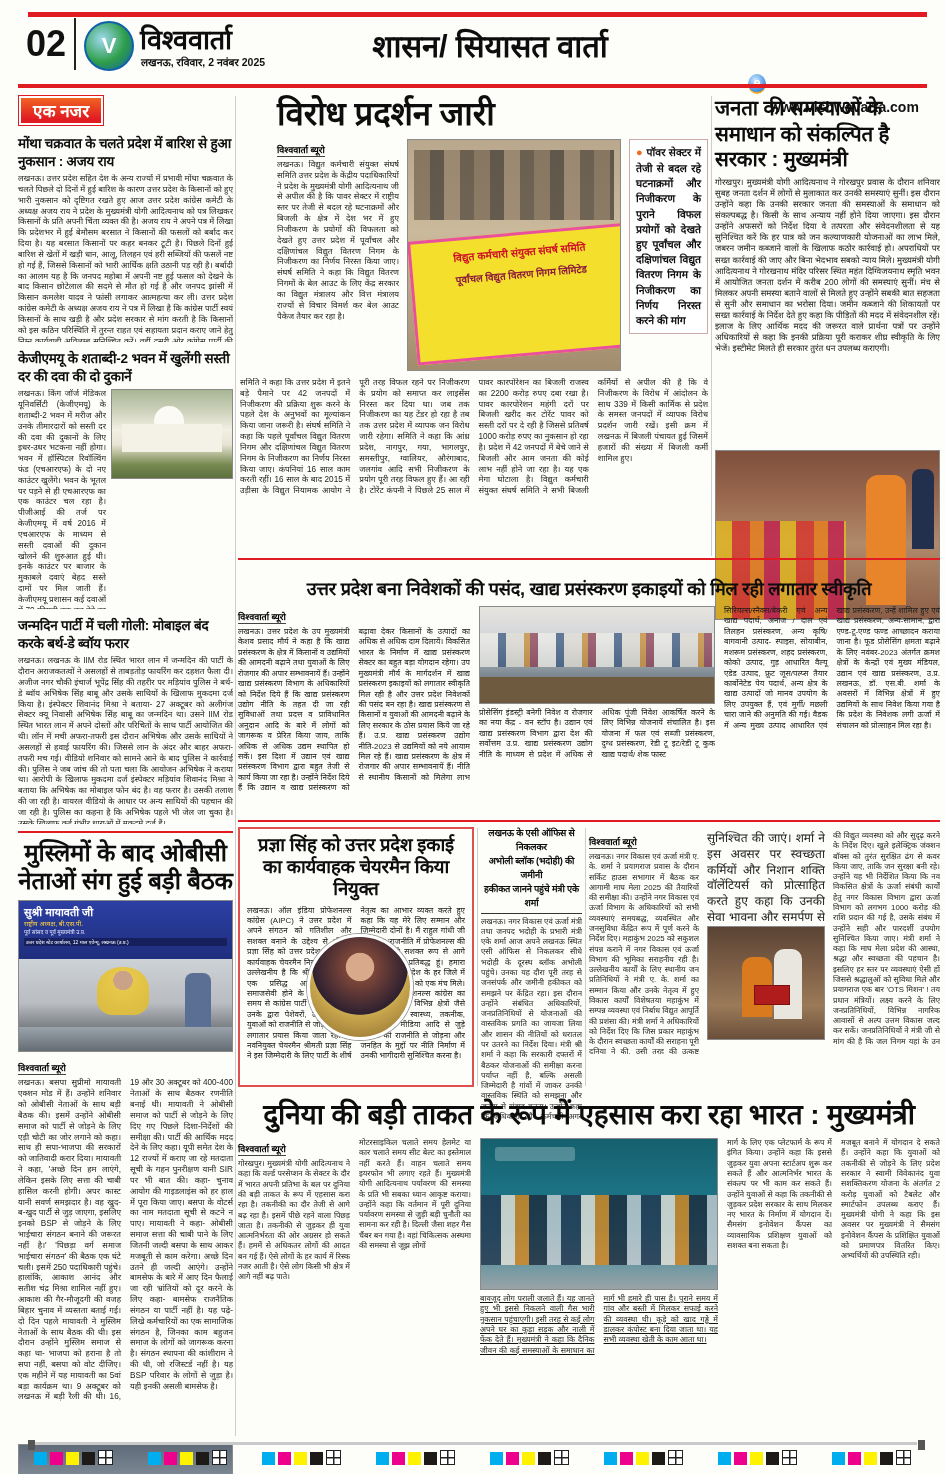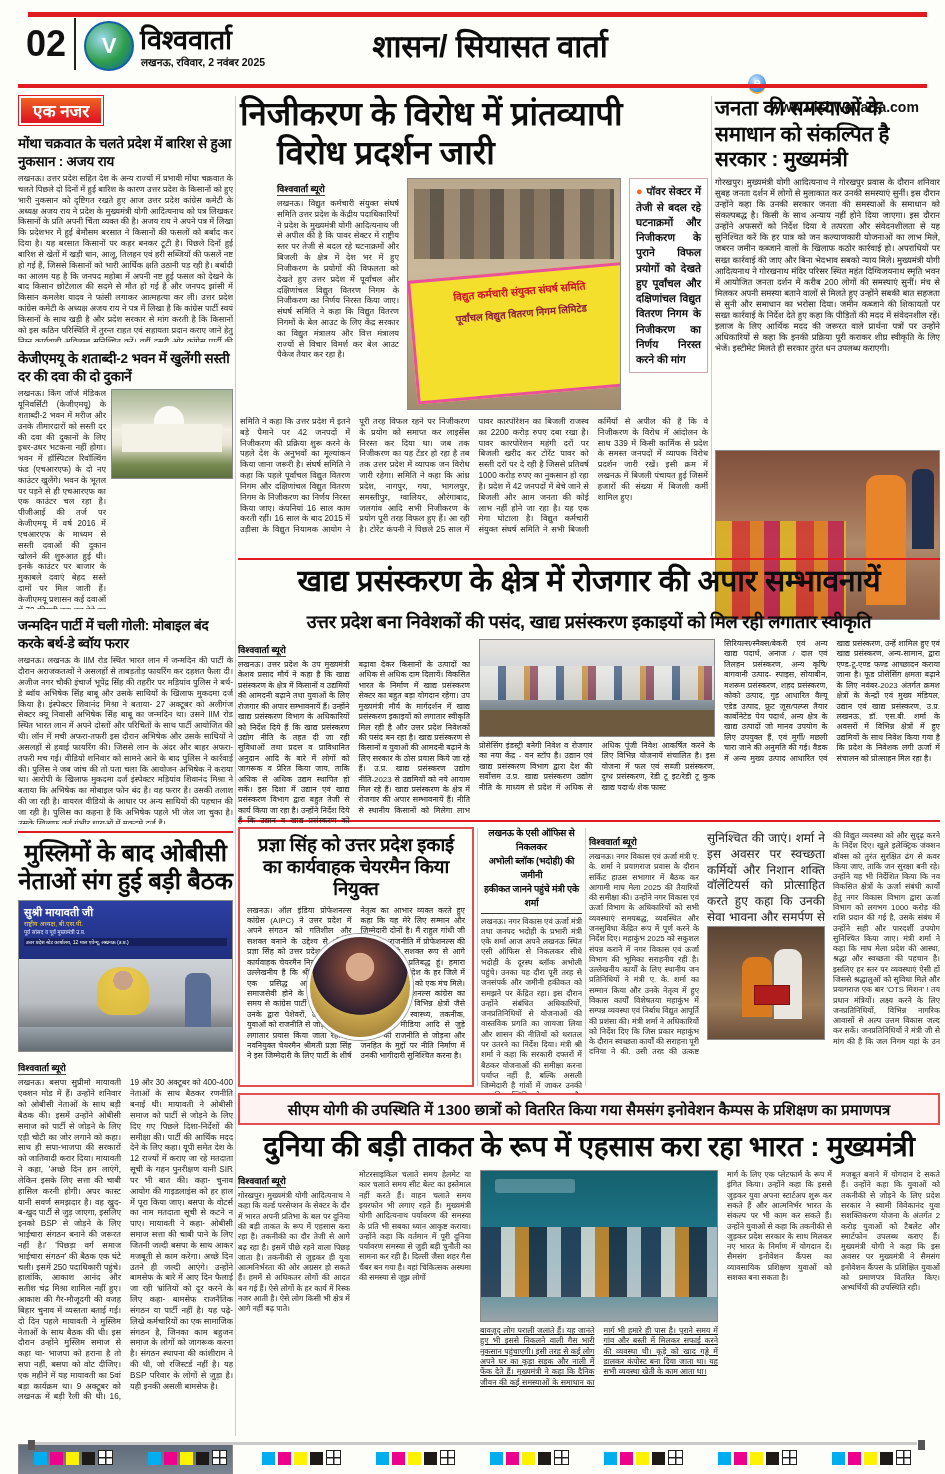--- a/index.html
+++ b/index.html
@@ -93,21 +93,20 @@
     </div>
     <div style="margin-top:5px;"><span class="byline">विश्ववार्ता ब्यूरो</span></div>
     <div class="body-sm cols2" style="height:360px;">लखनऊ। बसपा सुप्रीमो मायावती एक्शन मोड में हैं। उन्होंने शनिवार को ओबीसी नेताओं के साथ बड़ी बैठक की। इसमें उन्होंने ओबीसी समाज को पार्टी से जोड़ने के लिए एड़ी चोटी का जोर लगाने को कहा। साथ ही सपा-भाजपा की सरकारों को जातिवादी करार दिया। मायावती ने कहा, 'अच्छे दिन हम लाएंगे, लेकिन इसके लिए सत्ता की चाबी हासिल करनी होगी। अपर कास्ट यानी सवर्ण समझदार है। वह खुद-ब-खुद पार्टी से जुड़ जाएगा, इसलिए इनको BSP से जोड़ने के लिए भाईचारा संगठन बनाने की जरूरत नहीं है।' 'पिछड़ा वर्ग समाज भाईचारा संगठन' की बैठक एक घंटे चली। इसमें 250 पदाधिकारी पहुंचे। हालांकि, आकाश आनंद और सतीश चंद्र मिश्रा शामिल नहीं हुए। आकाश की गैर-मौजूदगी की वजह बिहार चुनाव में व्यस्तता बताई गई। दो दिन पहले मायावती ने मुस्लिम नेताओं के साथ बैठक की थी। इस दौरान उन्होंने मुस्लिम समाज से कहा था- भाजपा को हराना है तो सपा नहीं, बसपा को वोट दीजिए। एक महीने में यह मायावती का 5वां बड़ा कार्यक्रम था। 9 अक्टूबर को लखनऊ में बड़ी रैली की थी। 16, 19 और 30 अक्टूबर को 400-400 नेताओं के साथ बैठकर रणनीति बनाई थी। मायावती ने ओबीसी समाज को पार्टी से जोड़ने के लिए दिए गए पिछले दिशा-निर्देशों की समीक्षा की। पार्टी की आर्थिक मदद देने के लिए कहा। यूपी समेत देश के 12 राज्यों में कराए जा रहे मतदाता सूची के गहन पुनरीक्षण यानी SIR पर भी बात की। कहा- चुनाव आयोग की गाइडलाइंस को हर हाल में पूरा किया जाए। बसपा के वोटर्स का नाम मतदाता सूची से कटने न पाए। मायावती ने कहा- ओबीसी समाज सत्ता की चाबी पाने के लिए जितनी जल्दी बसपा के साथ आकर मजबूती से काम करेगा। अच्छे दिन उतने ही जल्दी आएंगे। उन्होंने बामसेफ के बारे में आए दिन फैलाई जा रही भ्रांतियों को दूर करने के लिए कहा- बामसेफ राजनैतिक संगठन या पार्टी नहीं है। यह पढ़े-लिखे कर्मचारियों का एक सामाजिक संगठन है, जिनका काम बहुजन समाज के लोगों को जागरूक करना है। संगठन स्थापना की कांशीराम ने की थी, जो रजिस्टर्ड नहीं है। यह BSP परिवार के लोगों से जुड़ा है। यही इनकी असली बामसेफ है।</div>
     <div class="photo" style="width:213px;height:152px;margin-top:6px;
          background:linear-gradient(180deg,#5f6b79 0%,#8a94a0 28%,#e7e6e2 55%,#cfcdc8 80%,#9b9892 100%);">
       
     </div>
   </div>
 
   <div class="abs" style="left:240px;top:95px;width:468px;">
-    <div class="h-dev" style="font-size:33px;line-height:1.18;">निजीकरण के विरोध में प्रांतव्यापी</div>
     <div style="display:flex;gap:8px;margin-left:37px;">
       <div style="flex:1;">
         <div class="h-dev" style="font-size:33px;line-height:1.15;">विरोध प्रदर्शन जारी</div>
         <div style="display:flex;gap:8px;margin-top:6px;">
           <div style="width:122px;flex:none;">
             <span class="byline">विश्ववार्ता ब्यूरो</span>
             <div class="body-sm" style="height:212px;">लखनऊ। विद्युत कर्मचारी संयुक्त संघर्ष समिति उत्तर प्रदेश के केंद्रीय पदाधिकारियों ने प्रदेश के मुख्यमंत्री योगी आदित्यनाथ जी से अपील की है कि पावर सेक्टर में राष्ट्रीय स्तर पर तेजी से बदल रहे घटनाक्रमों और बिजली के क्षेत्र में देश भर में हुए निजीकरण के प्रयोगों की विफलता को देखते हुए उत्तर प्रदेश में पूर्वांचल और दक्षिणांचल विद्युत वितरण निगम के निजीकरण का निर्णय निरस्त किया जाए। संघर्ष समिति ने कहा कि विद्युत वितरण निगमों के बेल आउट के लिए केंद्र सरकार का विद्युत मंत्रालय और वित्त मंत्रालय राज्यों से विचार विमर्श कर बेल आउट पैकेज तैयार कर रहा है।</div>
           </div>
           <div class="photo" style="width:212px;height:230px;flex:none;background:linear-gradient(180deg,#b9a88d 0%,#cbb99c 40%,#a28c6e 100%);">
             <div class="abs" style="left:6px;top:10px;width:200px;height:70px;
@@ -135,21 +134,20 @@
     <div class="body-sm" style="height:268px;margin-top:5px;font-size:8.4px;">गोरखपुर। मुख्यमंत्री योगी आदित्यनाथ ने गोरखपुर प्रवास के दौरान शनिवार सुबह जनता दर्शन में लोगों से मुलाकात कर उनकी समस्याएं सुनीं। इस दौरान उन्होंने कहा कि उनकी सरकार जनता की समस्याओं के समाधान को संकल्पबद्ध है। किसी के साथ अन्याय नहीं होने दिया जाएगा। इस दौरान उन्होंने अफसरों को निर्देश दिया वे तत्परता और संवेदनशीलता से यह सुनिश्चित करें कि हर पात्र को जन कल्याणकारी योजनाओं का लाभ मिले, जबरन जमीन कब्जाने वालों के खिलाफ कठोर कार्रवाई हो। अपराधियों पर सख्त कार्रवाई की जाए और बिना भेदभाव सबको न्याय मिले। मुख्यमंत्री योगी आदित्यनाथ ने गोरखनाथ मंदिर परिसर स्थित महंत दिग्विजयनाथ स्मृति भवन में आयोजित जनता दर्शन में करीब 200 लोगों की समस्याएं सुनीं। मंच से मिलकर अपनी समस्या बताने वालों से मिलते हुए उन्होंने सबकी बात सहजता से सुनी और समाधान का भरोसा दिया। जमीन कब्जाने की शिकायतों पर सख्त कार्रवाई के निर्देश देते हुए कहा कि पीड़ितों की मदद में संवेदनशील रहें। इलाज के लिए आर्थिक मदद की जरूरत वाले प्रार्थना पत्रों पर उन्होंने अधिकारियों से कहा कि इनकी प्रक्रिया पूरी कराकर शीघ्र स्वीकृति के लिए भेजें। इस्टीमेट मिलते ही सरकार तुरंत धन उपलब्ध कराएगी।</div>
     <div class="photo" style="width:223px;height:168px;margin-top:5px;background:linear-gradient(180deg,#7e4f3c 0%,#9c6a50 30%,#b08a6a 55%,#8a5e47 100%);">
       <div class="abs" style="left:0;top:70px;width:130px;height:98px;
            background:repeating-linear-gradient(90deg,#e4b91f 0 16px,#d8352b 16px 34px,#e87f1e 34px 48px,#c21f4e 48px 64px);opacity:.8;"></div>
       <div class="abs" style="left:150px;top:24px;width:40px;height:130px;border-radius:12px 12px 0 0;background:#e8842a;"></div>
       <div class="abs" style="left:196px;top:18px;width:22px;height:80px;border-radius:8px 8px 0 0;background:#23304d;"></div>
     </div>
   </div>
 
   <div class="abs" style="left:238px;top:558px;width:702px;height:264px;border-top:2px solid #e01b22;border-bottom:2px solid #e01b22;padding-top:4px;box-sizing:border-box;">
-    <div class="h-dev" style="font-size:30px;text-align:center;line-height:1.1;">खाद्य प्रसंस्करण के क्षेत्र में रोजगार की अपार सम्भावनायें</div>
     <div class="h-dev" style="font-size:18px;text-align:center;margin-top:12px;">उत्तर प्रदेश बना निवेशकों की पसंद, खाद्य प्रसंस्करण इकाइयों को मिल रही लगातार स्वीकृति</div>
     <div style="display:flex;gap:9px;margin-top:6px;">
       <div style="width:232px;flex:none;">
         <span class="byline">विश्ववार्ता ब्यूरो</span>
         <div class="body-sm cols2" style="height:168px;font-size:7.9px;">लखनऊ। उत्तर प्रदेश के उप मुख्यमंत्री केशव प्रसाद मौर्य ने कहा है कि खाद्य प्रसंस्करण के क्षेत्र में किसानों व उद्यमियों की आमदनी बढ़ाने तथा युवाओं के लिए रोजगार की अपार सम्भावनायें हैं। उन्होंने खाद्य प्रसंस्करण विभाग के अधिकारियों को निर्देश दिये हैं कि खाद्य प्रसंस्करण उद्योग नीति के तहत दी जा रही सुविधाओं तथा प्रदत्त व प्राविधानित अनुदान आदि के बारे में लोगों को जागरूक व प्रेरित किया जाय, ताकि अधिक से अधिक उद्यम स्थापित हो सकें। इस दिशा में उद्यान एवं खाद्य प्रसंस्करण विभाग द्वारा बहुत तेजी से कार्य किया जा रहा है। उन्होंने निर्देश दिये हैं कि उद्यान व खाद्य प्रसंस्करण को बढ़ावा देकर किसानों के उत्पादों का अधिक से अधिक दाम दिलायें। विकसित भारत के निर्माण में खाद्य प्रसंस्करण सेक्टर का बहुत बड़ा योगदान रहेगा। उप मुख्यमंत्री मौर्य के मार्गदर्शन में खाद्य प्रसंस्करण इकाइयों को लगातार स्वीकृति मिल रही है और उत्तर प्रदेश निवेशकों की पसंद बन रहा है। खाद्य प्रसंस्करण से किसानों व युवाओं की आमदनी बढ़ाने के लिए सरकार के ठोस प्रयास किये जा रहे हैं। उ.प्र. खाद्य प्रसंस्करण उद्योग नीति-2023 से उद्यमियों को नये आयाम मिल रहे हैं। खाद्य प्रसंस्करण के क्षेत्र में रोजगार की अपार सम्भावनायें हैं। नीति से स्थानीय किसानों को मिलेगा लाभ मिलेगा और गांव-गांव तक औद्योगिक समन्वय पहुंच रहा है। यूपी में फूड</div>
       </div>
       <div style="width:236px;flex:none;">
         <div class="photo" style="width:234px;height:96px;background:linear-gradient(180deg,#e8e5df 0%,#cfd3d8 35%,#7f8a93 70%,#4d565e 100%);">
           <div class="abs" style="left:0;top:26px;width:100%;height:34px;
                background:repeating-linear-gradient(90deg,#f0efe9 0 18px,#32507a 18px 26px,#e4e0d6 26px 44px,#c9882a 44px 50px,#88354b 50px 58px);opacity:.7;"></div>
@@ -195,21 +193,20 @@
           <div class="abs" style="left:46px;top:58px;width:34px;height:18px;background:#b01c1c;border:1px solid #7d1111;"></div>
         </div>
       </div>
       <div style="flex:1;">
         <div class="body-sm" style="height:214px;font-size:7.8px;">की विद्युत व्यवस्था को और सुदृढ़ करने के निर्देश दिए। खुले इलेक्ट्रिक जंक्शन बॉक्स को तुरंत सुरक्षित ढंग से कवर किया जाए, ताकि जन सुरक्षा बनी रहे। उन्होंने यह भी निर्देशित किया कि नव विकसित क्षेत्रों के ऊर्जा संबंधी कार्यों हेतु नगर विकास विभाग द्वारा ऊर्जा विभाग को लगभग 1000 करोड़ की राशि प्रदान की गई है, उसके संबंध में उन्होंने सही और पारदर्शी उपयोग सुनिश्चित किया जाए। मंत्री शर्मा ने कहा कि माघ मेला प्रदेश की आस्था, श्रद्धा और स्वच्छता की पहचान है। इसलिए हर स्तर पर व्यवस्थाएं ऐसी हों जिससे श्रद्धालुओं को सुविधा मिले और प्रयागराज एक बार 'OTS मिशन' ! तय प्रधान मंत्रियों। लक्ष्य करने के लिए जनप्रतिनिधियों, विभिन्न नागरिक आवासों से अल्प उत्तम विकास जल्द कर सकें। जनप्रतिनिधियों ने मंत्री जी से मांग की है कि जल निगम यहां के उन भूजलपंप 'OTS मिशन' (जन प्रथम योजनाविद्) तथा करने के लिए अनुरोध किया, जिसमें नागरिक सुविधाओं को उन्नत किया जाए।</div>
       </div>
     </div>
   </div>
 
   <div class="abs" style="left:238px;top:1093px;width:702px;">
-    <div class="banner-strip">सीएम योगी की उपस्थिति में 1300 छात्रों को वितरित किया गया सैमसंग इनोवेशन कैम्पस के प्रशिक्षण का प्रमाणपत्र</div>
     <div class="h-dev" style="font-size:28px;line-height:1.15;text-align:center;margin-top:6px;">दुनिया की बड़ी ताकत के रूप में एहसास करा रहा भारत : मुख्यमंत्री</div>
     <div style="display:flex;gap:9px;margin-top:7px;">
       <div style="width:112px;flex:none;">
         <span class="byline">विश्ववार्ता ब्यूरो</span>
         <div class="body-sm" style="height:258px;font-size:7.8px;">गोरखपुर। मुख्यमंत्री योगी आदित्यनाथ ने कहा कि वर्ल्ड परसेप्शन के सेक्टर के दौर में भारत अपनी प्रतिभा के बल पर दुनिया की बड़ी ताकत के रूप में एहसास करा रहा है। तकनीकी का दौर तेजी से आगे बढ़ रहा है। इसमें पीछे रहने वाला पिछड़ जाता है। तकनीकी से जुड़कर ही युवा आत्मनिर्भरता की ओर अग्रसर हो सकते हैं। हममें से अधिकतर लोगों की आदत बन गई हैं। ऐसे लोगों के हर कार्य में रिस्क नजर आती है। ऐसे लोग किसी भी क्षेत्र में आगे नहीं बढ़ पाते।</div>
       </div>
       <div style="width:112px;flex:none;">
         <div class="body-sm" style="height:272px;font-size:7.8px;">मोटरसाइकिल चलाते समय हेलमेट या कार चलाते समय सीट बेल्ट का इस्तेमाल नहीं करते हैं। वाहन चलाते समय इयरफोन भी लगाए रहते हैं। मुख्यमंत्री योगी आदित्यनाथ पर्यावरण की समस्या के प्रति भी सबका ध्यान आकृष्ट कराया। उन्होंने कहा कि वर्तमान में पूरी दुनिया पर्यावरण समस्या से जुड़ी बड़ी चुनौती का सामना कर रही है। दिल्ली जैसा शहर गैस चैंबर बन गया है। वहां चिकित्सक अस्थमा की समस्या से जूझ लोगों</div>
       </div>
       <div style="width:238px;flex:none;text-decoration:underline;">

